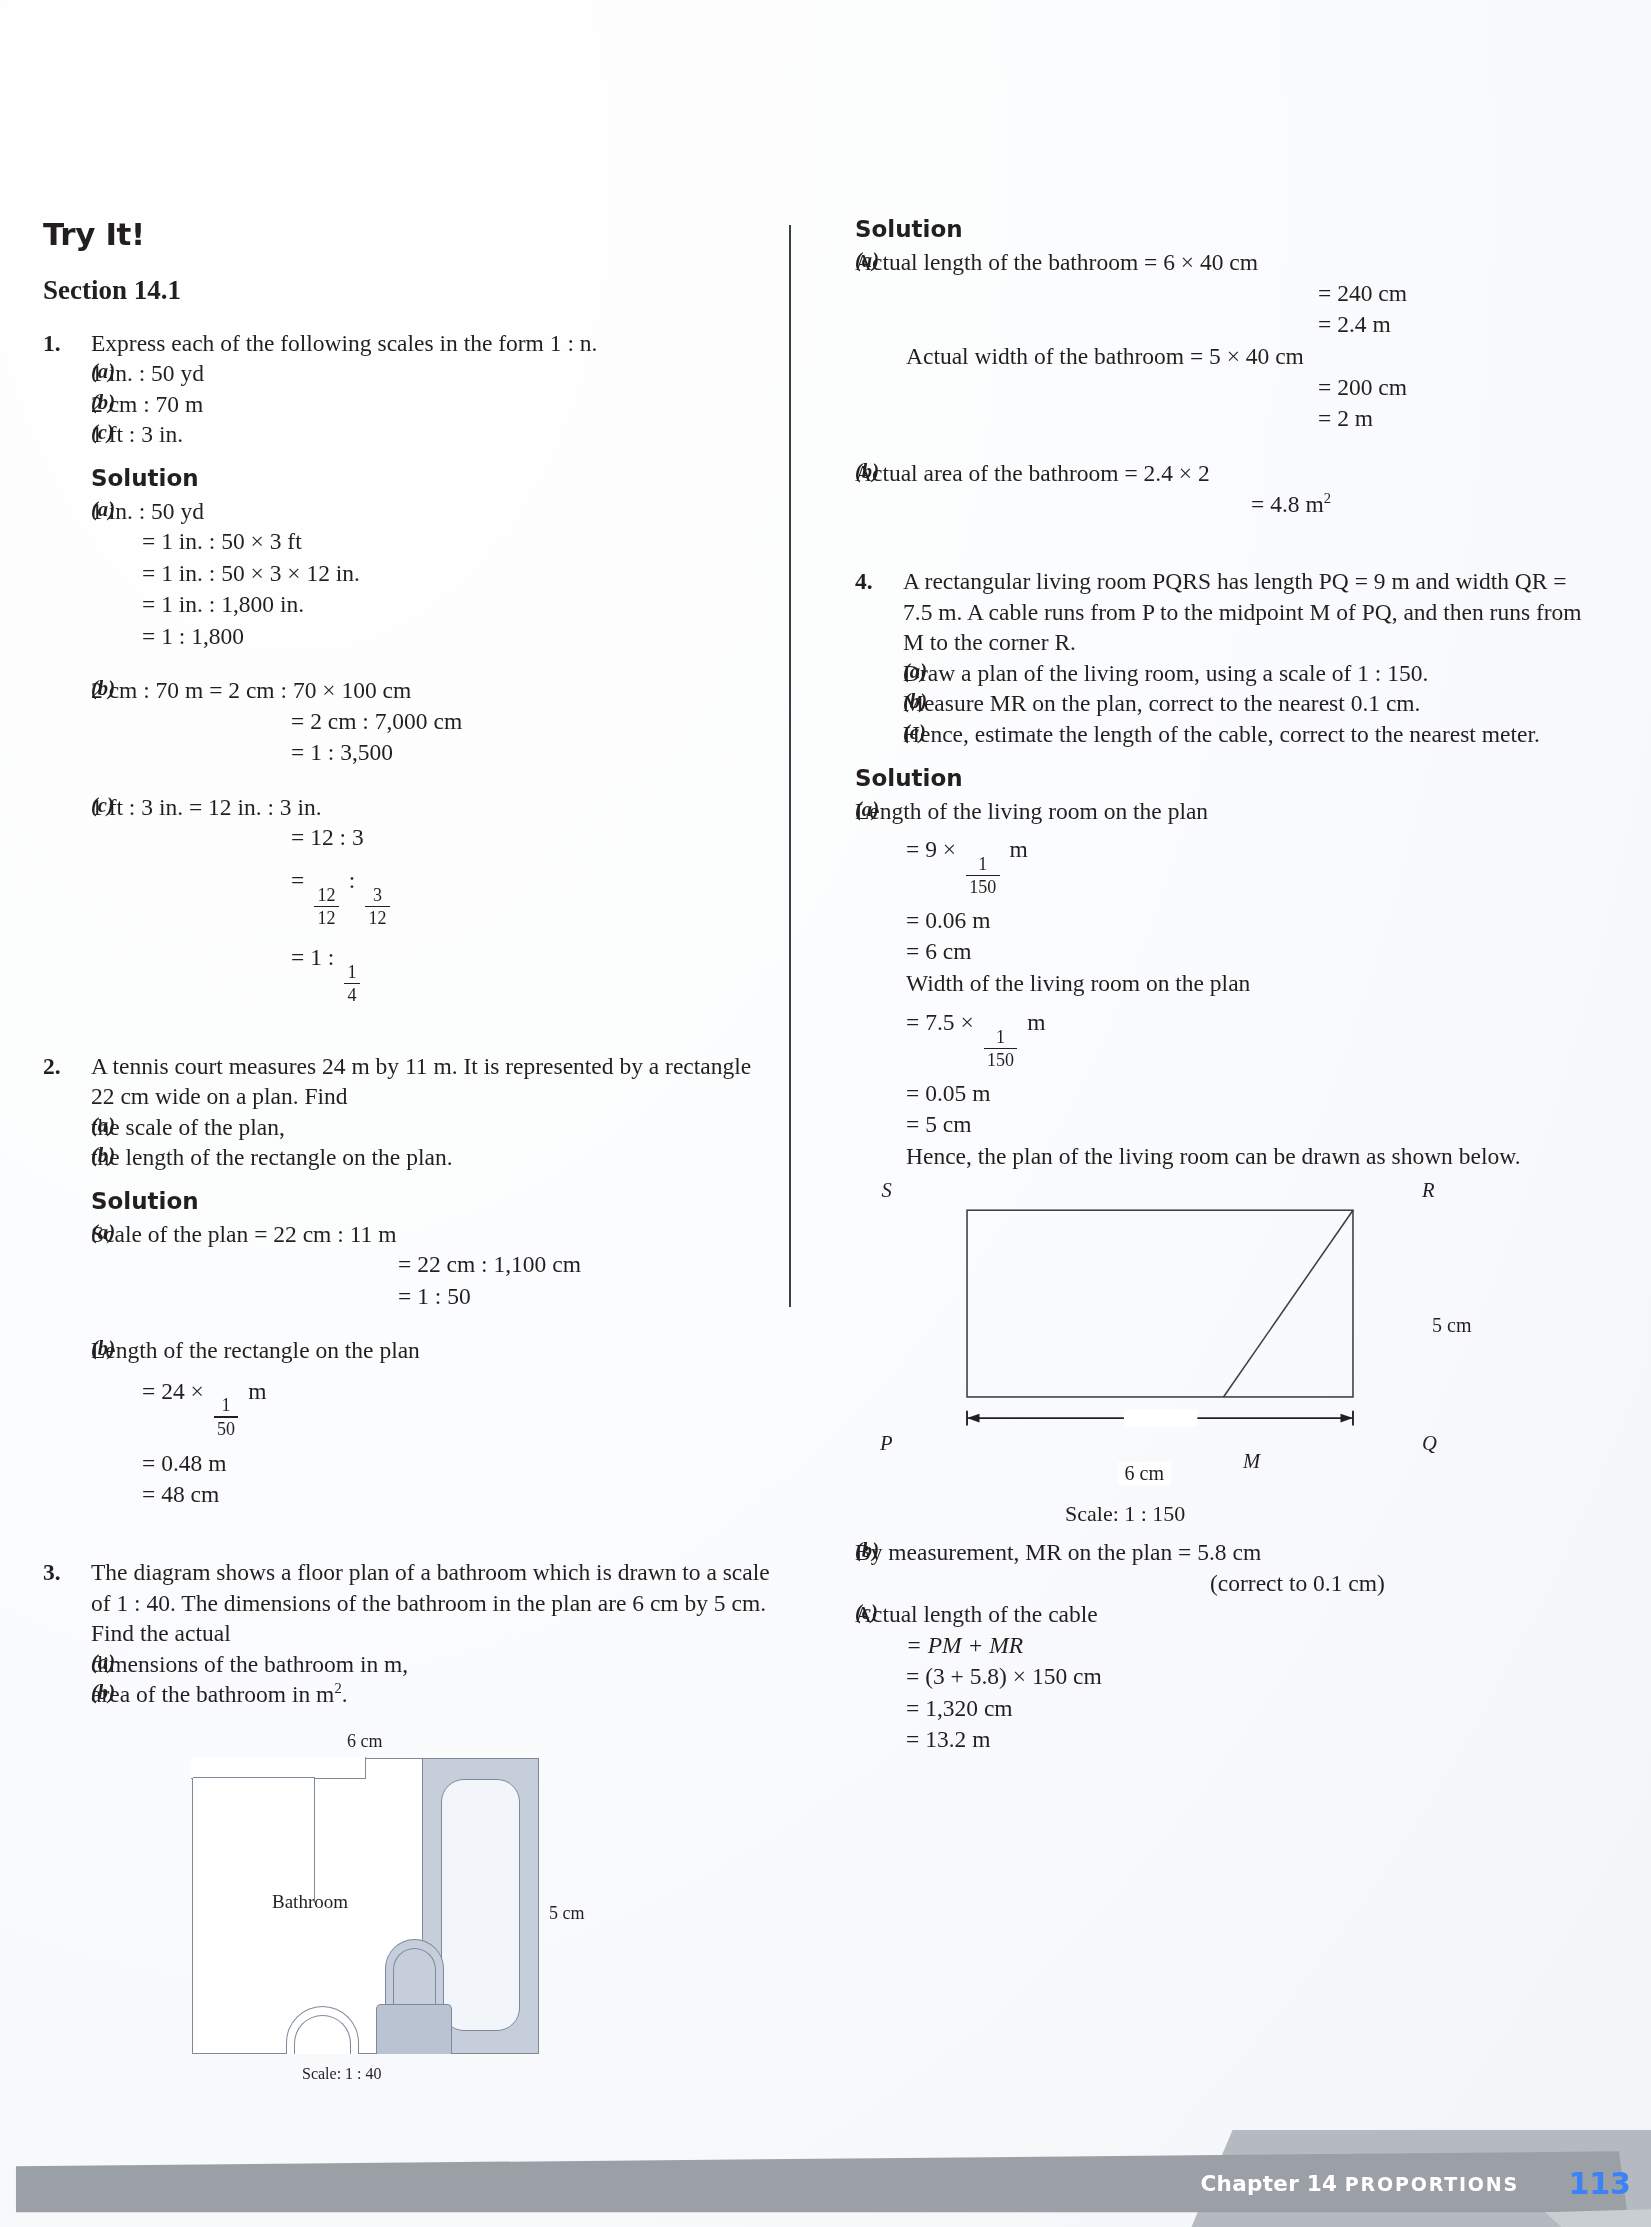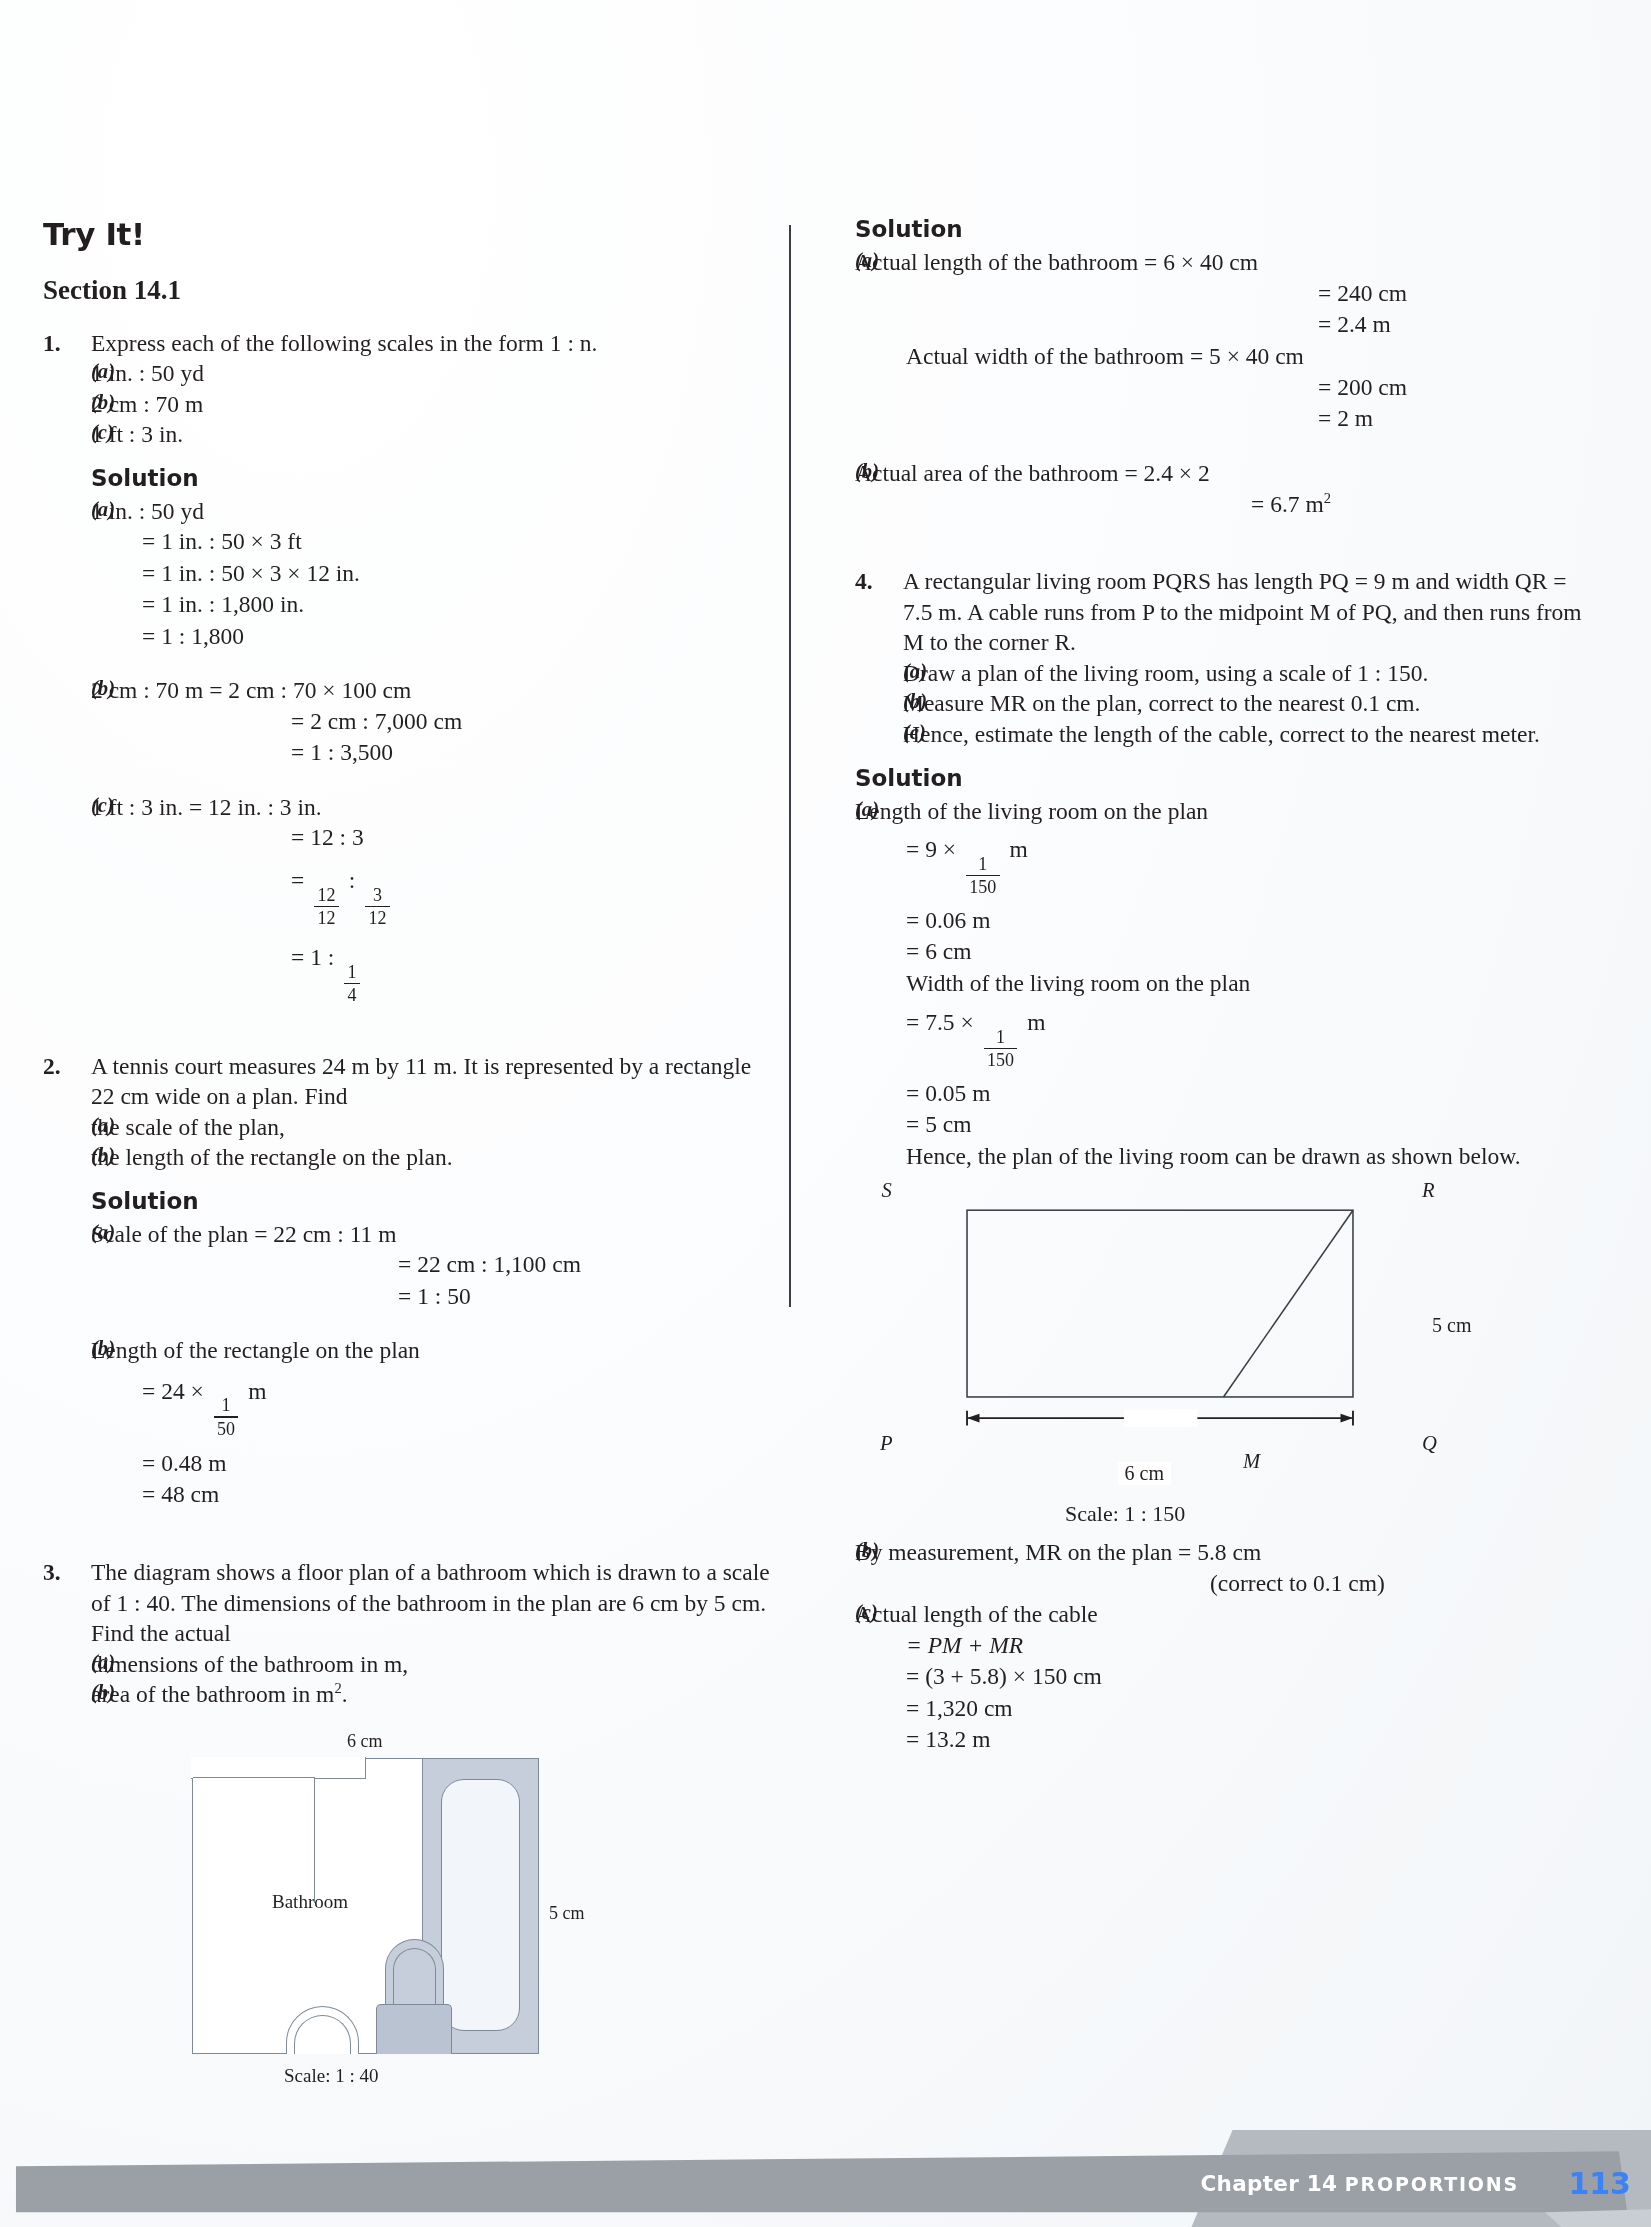--- a/index.html
+++ b/index.html
@@ -135,21 +135,21 @@
   }
   .seat-arc:after{
     content:""; position:absolute; left:7.4px; right:7.4px; bottom:0; top:8.3px;
     border:1.7px solid #7f8a99; border-bottom:none;
     border-radius:25px 25px 0 0;
   }
   .bath-right-lbl{
     position:absolute; left:423px; top:172px; font-size:18px;
   }
   .bath-scale{
-    position:absolute; left:158px; top:334px; font-size:19px;
+    position:absolute; left:176px; top:334px; font-size:16px;
   }
 
   
   .room-wrap{ position:relative; margin-left:15px; margin-top:11.6px; width:702px; height:347px; }
   .diag{
     position:absolute; left:33px; top:15px; width:514px; height:249px;
     overflow:visible;
   }
   .lbl{ position:absolute; font-size:20.6px; font-style:italic; }
   .lbl-S{ left:11.6px; top:-5px; }
@@ -360,21 +360,21 @@
     <div class="line" style="margin-left:463px;">= 200 cm</div>
     <div class="line" style="margin-left:463px;">= 2 m</div>
 
     <div class="gap"></div>
 
     <div class="sub" style="margin-left:0;">
       <div class="lbl">(b)</div>
       <div class="txt">Actual area of the bathroom  = 2.4 × 2</div>
     </div>
     <div class="line" style="margin-left:396px;">
-      <span>= 6.7 m</span><span class="sup">2</span>
+      <span>= 4.8 m</span><span class="sup">2</span>
     </div>
 
     <div class="gap-l"></div>
 
     <div class="q">
       <div class="num">4.</div>
       <div class="body">A rectangular living room PQRS has length PQ = 9 m and width QR = 7.5 m. A cable runs from P to the midpoint M of PQ, and then runs from M to the corner R.</div>
     </div>
     <div class="sub">
       <div class="lbl">(a)</div>

